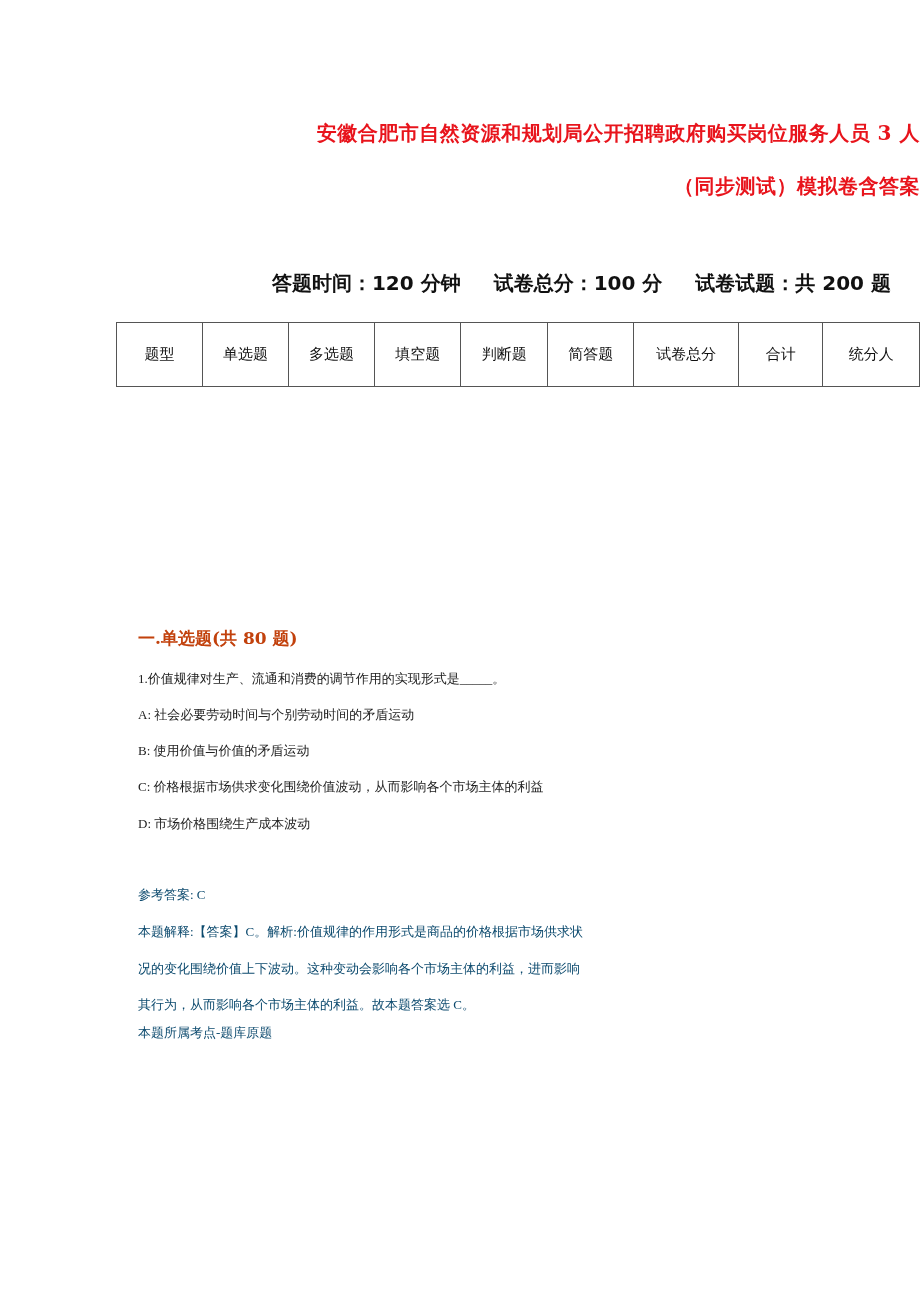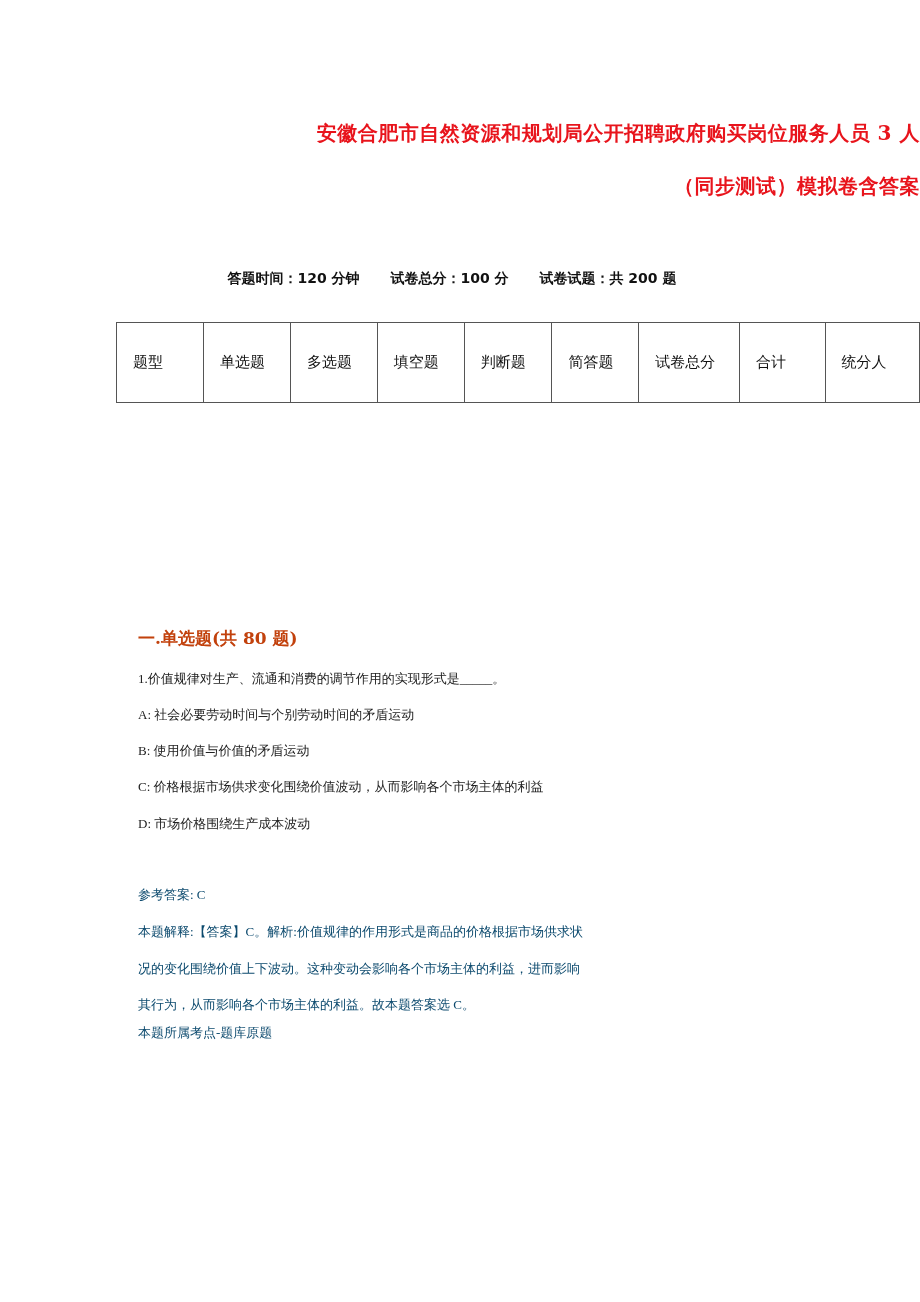--- a/index.html
+++ b/index.html
@@ -5,31 +5,31 @@
     html, body { margin: 0; padding: 0; background: #ffffff; }
     body { width: 920px; height: 1302px; position: relative; overflow: hidden; }
     .title {
       position: absolute; left: 0; width: 920px; text-align: right;
       color: #e8141c; font-family: "DejaVu Serif", "Liberation Serif", serif;
       font-weight: bold; font-size: 20px; letter-spacing: 0.5px;
     }
     .t1 { top: 120px; }
     .t2 { top: 173px; }
     .meta {
-      position: absolute; top: 270px; left: 0; width: 904px; text-align: center;
+      position: absolute; top: 270px; left: 0; width: 904px; text-align: right;
       font-family: "DejaVu Sans", "Liberation Sans", sans-serif; font-weight: bold;
-      font-size: 14px; color: #111;
+      font-size: 20px; color: #111;
     }
     .meta span { margin: 0 13px; }
     table.score {
       position: absolute; left: 116px; top: 322px; border-collapse: collapse;
       font-family: "DejaVu Sans", "Liberation Sans", sans-serif; font-size: 15px; color: #111;
     }
     table.score td {
-      border: 1px solid #555; height: 47px; padding: 16px;
+      border: 1px solid #555; text-align: center; height: 47px; padding: 8px;
     }
     .section {
       position: absolute; left: 138px; top: 627px;
       font-family: "DejaVu Serif", "Liberation Serif", serif; font-weight: bold;
       font-size: 17px; color: #c2410c;
     }
     .line {
       position: absolute; left: 138px; font-family: Liberation Serif, serif;
       font-size: 13px; color: #222; white-space: nowrap;
     }

